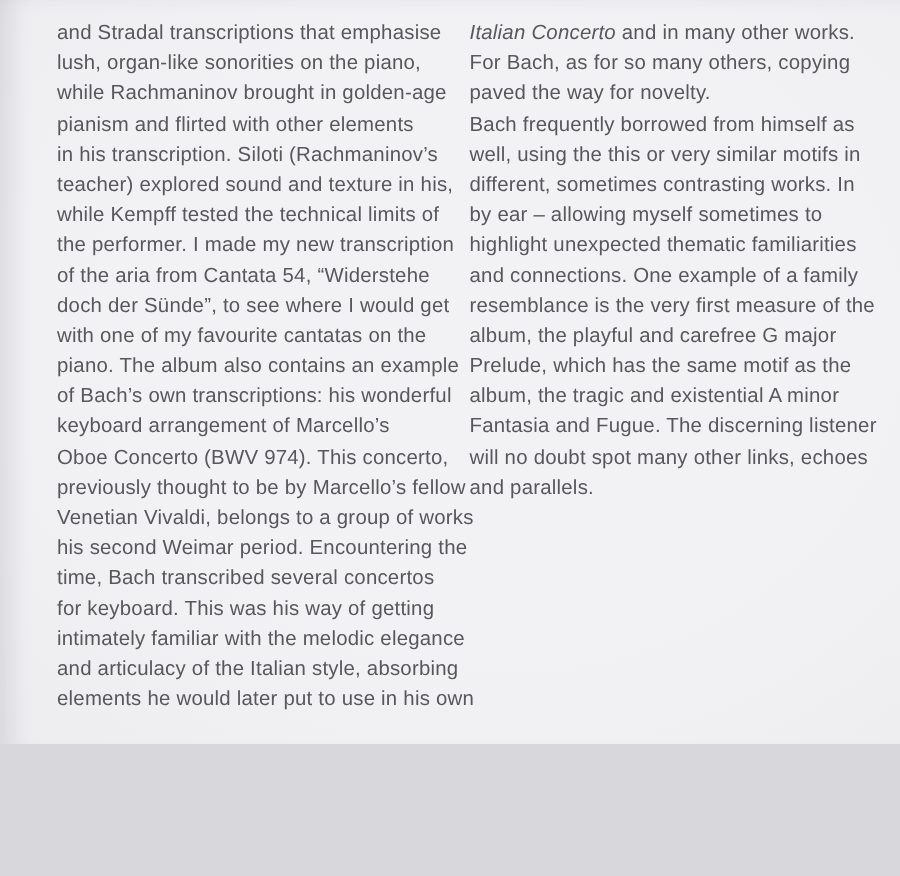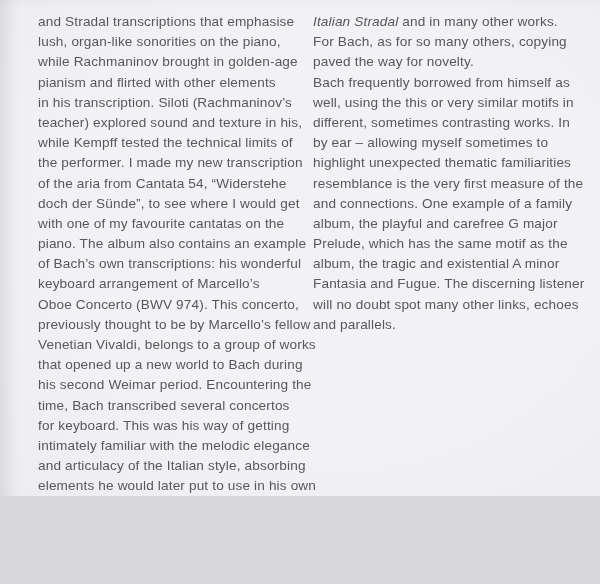--- a/index.html
+++ b/index.html
@@ -65,42 +65,41 @@
         <div class="line">the performer. I made my new transcription</div>
         <div class="line">of the aria from Cantata 54, “Widerstehe</div>
         <div class="line">doch der Sünde”, to see where I would get</div>
         <div class="line">with one of my favourite cantatas on the</div>
         <div class="line">piano. The album also contains an example</div>
         <div class="line">of Bach’s own transcriptions: his wonderful</div>
         <div class="line">keyboard arrangement of Marcello’s</div>
         <div class="line">Oboe Concerto (BWV 974). This concerto,</div>
         <div class="line">previously thought to be by Marcello’s fellow</div>
         <div class="line">Venetian Vivaldi, belongs to a group of works</div>
-        <div class="line">that opened up a new world to Bach during</div>
         <div class="line">his second Weimar period. Encountering the</div>
         <div class="line">time, Bach transcribed several concertos</div>
         <div class="line">for keyboard. This was his way of getting</div>
         <div class="line">intimately familiar with the melodic elegance</div>
         <div class="line">and articulacy of the Italian style, absorbing</div>
         <div class="line">elements he would later put to use in his own</div>
       </div>
     <div class="column">
       <div class="line">
-        <span class="italic">Italian Stradal</span><span> and in many other works.</span>
+        <span class="italic">Italian Concerto</span><span> and in many other works.</span>
       </div>
       <div>
           <div class="line">For Bach, as for so many others, copying</div>
           <div class="line">paved the way for novelty.</div>
           <div class="line">Bach frequently borrowed from himself as</div>
           <div class="line">well, using the this or very similar motifs in</div>
           <div class="line">different, sometimes contrasting works. In</div>
           <div class="line">by ear – allowing myself sometimes to</div>
           <div class="line">highlight unexpected thematic familiarities</div>
+          <div class="line">and connections. One example of a family</div>
           <div class="line">resemblance is the very first measure of the</div>
-          <div class="line">and connections. One example of a family</div>
           <div class="line">album, the playful and carefree G major</div>
           <div class="line">Prelude, which has the same motif as the</div>
           <div class="line">album, the tragic and existential A minor</div>
           <div class="line">Fantasia and Fugue. The discerning listener</div>
           <div class="line">will no doubt spot many other links, echoes</div>
           <div class="line">and parallels.</div>
         </div>
     </div>
   </div>
   <div class="page-number">11</div>

